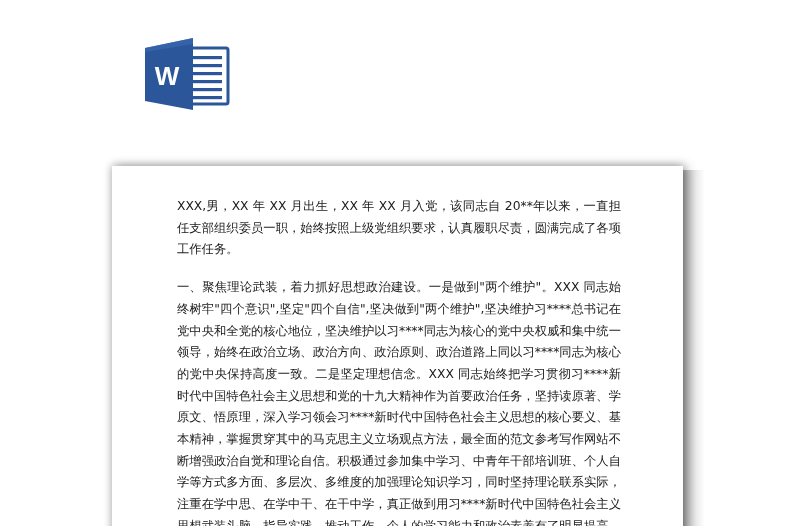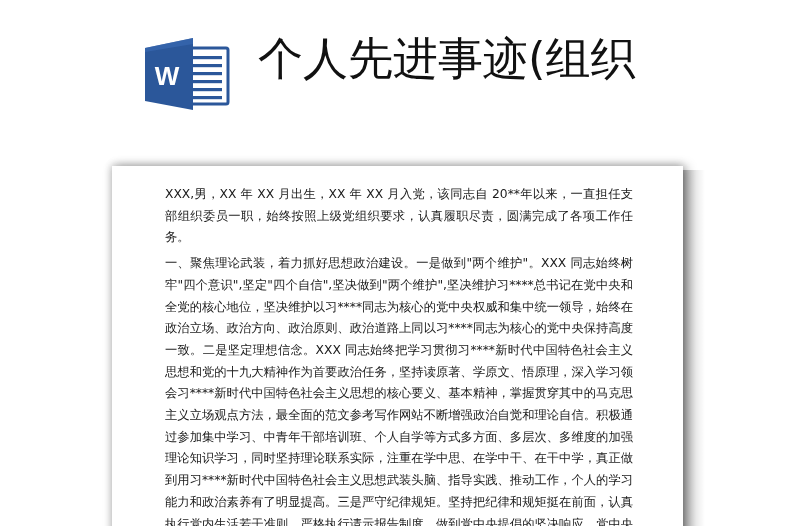--- a/index.html
+++ b/index.html
@@ -22,21 +22,21 @@
   }
   .page-right-shadow {
     position: absolute; left: 683px; top: 170px; width: 22px; height: 356px;
     background: linear-gradient(to right, rgba(0,0,0,0.30), rgba(0,0,0,0.08) 60%, rgba(0,0,0,0));
   }
   .body-text {
     position: absolute; left: 49px; top: 14px; width: 476px;
     font-size: 12.3px; line-height: 21.7px; color: #1a1a1a;
     text-align: justify; word-break: break-all;
   }
-  .body-text p { margin: 4px; }
+  .body-text p { margin: 16px; }
 </style>
 </head>
 <body>
 
 <div class="header">
   <div class="word-icon">
     <svg width="88" height="72" viewBox="0 0 88 72" xmlns="http://www.w3.org/2000/svg">
 
       <rect x="40" y="10" width="45" height="56" rx="2" fill="#ffffff" stroke="#2b579a" stroke-width="3"></rect>
       <rect x="49" y="18" width="30" height="3.2" fill="#2b579a"></rect>
@@ -46,21 +46,20 @@
       <rect x="49" y="50" width="30" height="3.2" fill="#2b579a"></rect>
       <rect x="49" y="58" width="30" height="3.2" fill="#2b579a"></rect>
       <rect x="42" y="12" width="6" height="52" fill="#d9d9d9"></rect>
 
       <path d="M2 10 L50 0 L50 72 L2 63 Z" fill="#2b579a"></path>
       <path d="M2 10 L50 0 L50 6 L2 14 Z" fill="#3a6bb5" opacity="0.6"></path>
       <text x="24" y="47" font-family="Liberation Sans, sans-serif" font-size="26" font-weight="bold" fill="#ffffff" text-anchor="middle">W</text>
     </svg>
   </div>
   <div class="title">
-    <div>个人先进事迹(组织</div>
   </div>
 </div>
 
 <div class="page-right-shadow"></div>
 
 <div class="page">
   <div class="body-text">
     <p>XXX,男，XX 年 XX 月出生，XX 年 XX 月入党，该同志自 20**年以来，一直担任支部组织委员一职，始终按照上级党组织要求，认真履职尽责，圆满完成了各项工作任务。</p>
     <p>一、聚焦理论武装，着力抓好思想政治建设。一是做到"两个维护"。XXX 同志始终树牢"四个意识",坚定"四个自信",坚决做到"两个维护",坚决维护习****总书记在党中央和全党的核心地位，坚决维护以习****同志为核心的党中央权威和集中统一领导，始终在政治立场、政治方向、政治原则、政治道路上同以习****同志为核心的党中央保持高度一致。二是坚定理想信念。XXX 同志始终把学习贯彻习****新时代中国特色社会主义思想和党的十九大精神作为首要政治任务，坚持读原著、学原文、悟原理，深入学习领会习****新时代中国特色社会主义思想的核心要义、基本精神，掌握贯穿其中的马克思主义立场观点方法，最全面的范文参考写作网站不断增强政治自觉和理论自信。积极通过参加集中学习、中青年干部培训班、个人自学等方式多方面、多层次、多维度的加强理论知识学习，同时坚持理论联系实际，注重在学中思、在学中干、在干中学，真正做到用习****新时代中国特色社会主义思想武装头脑、指导实践、推动工作，个人的学习能力和政治素养有了明显提高。三是严守纪律规矩。坚持把纪律和规矩挺在前面，认真执行党内生活若干准则，严格执行请示报告制度，做到党中央提倡的坚决响应、党中央决定的坚决照办、党中央禁止的坚决杜绝，确保了政令畅通、令行禁止。</p>
 

